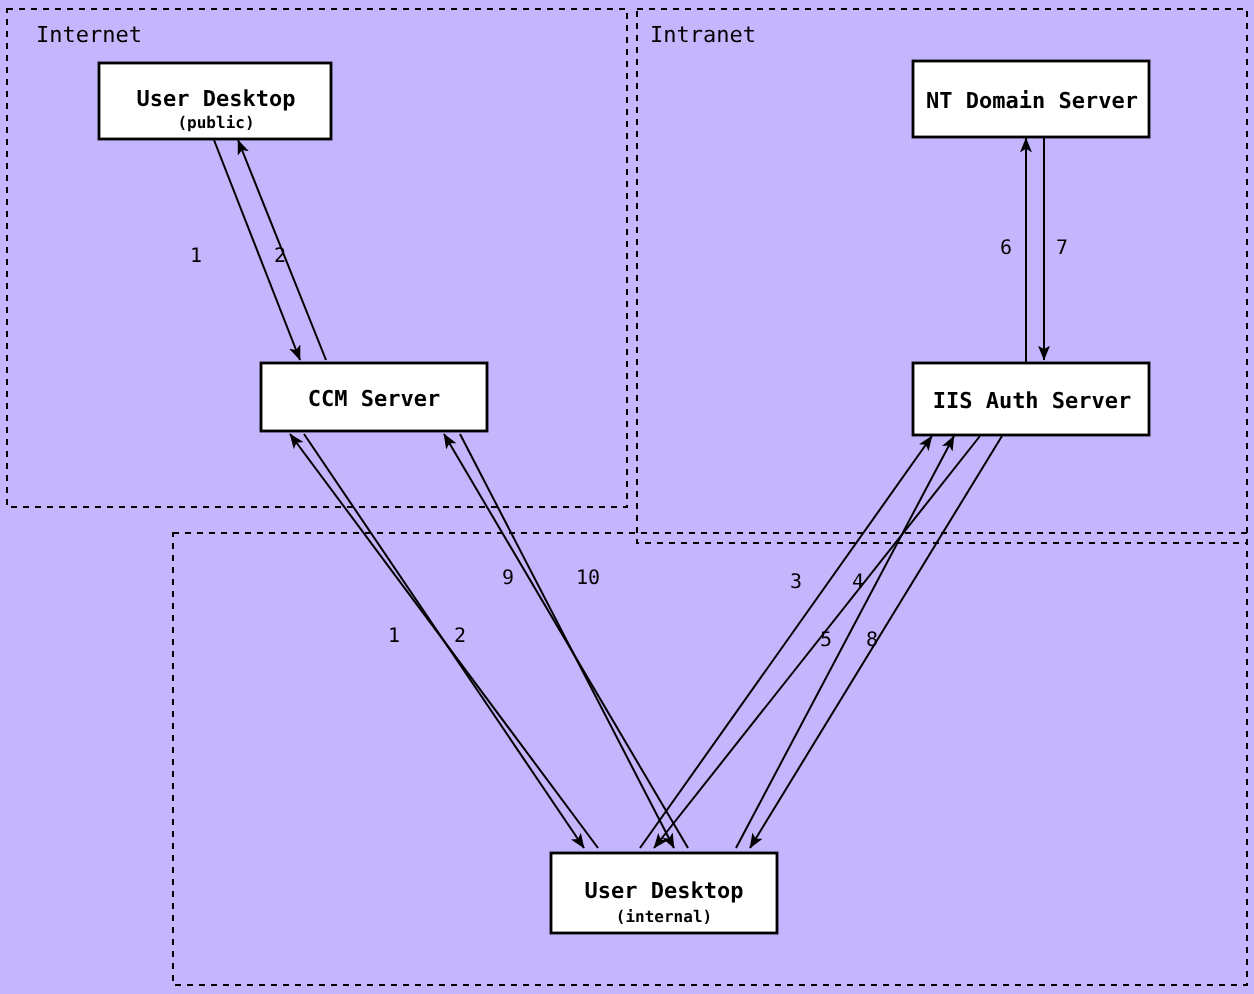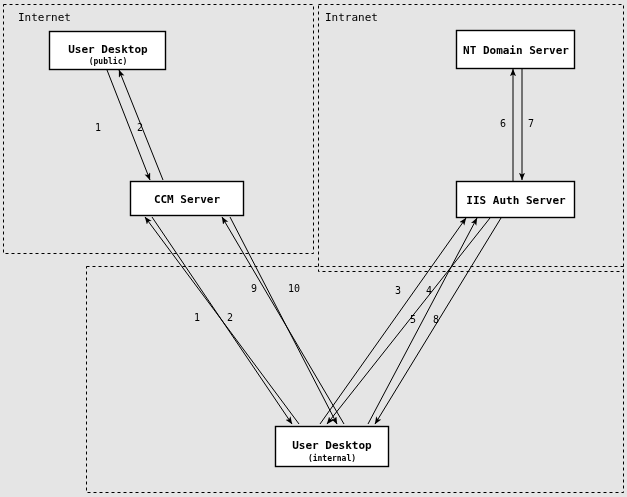--- a/index.html
+++ b/index.html
@@ -7,21 +7,21 @@
     padding: 0;
     background: #ffffff;
   }
   body {
     font-family: "DejaVu Sans Mono", monospace;
   }
   #canvas {
     position: relative;
     width: 627px;
     height: 497px;
-    background: #e5e5e5;
+    background: #c4b5fd;
     overflow: hidden;
   }
   #diagram-svg {
     position: absolute;
     left: 0;
     top: 0;
     width: 627px;
     height: 497px;
   }
   .zone-label {

